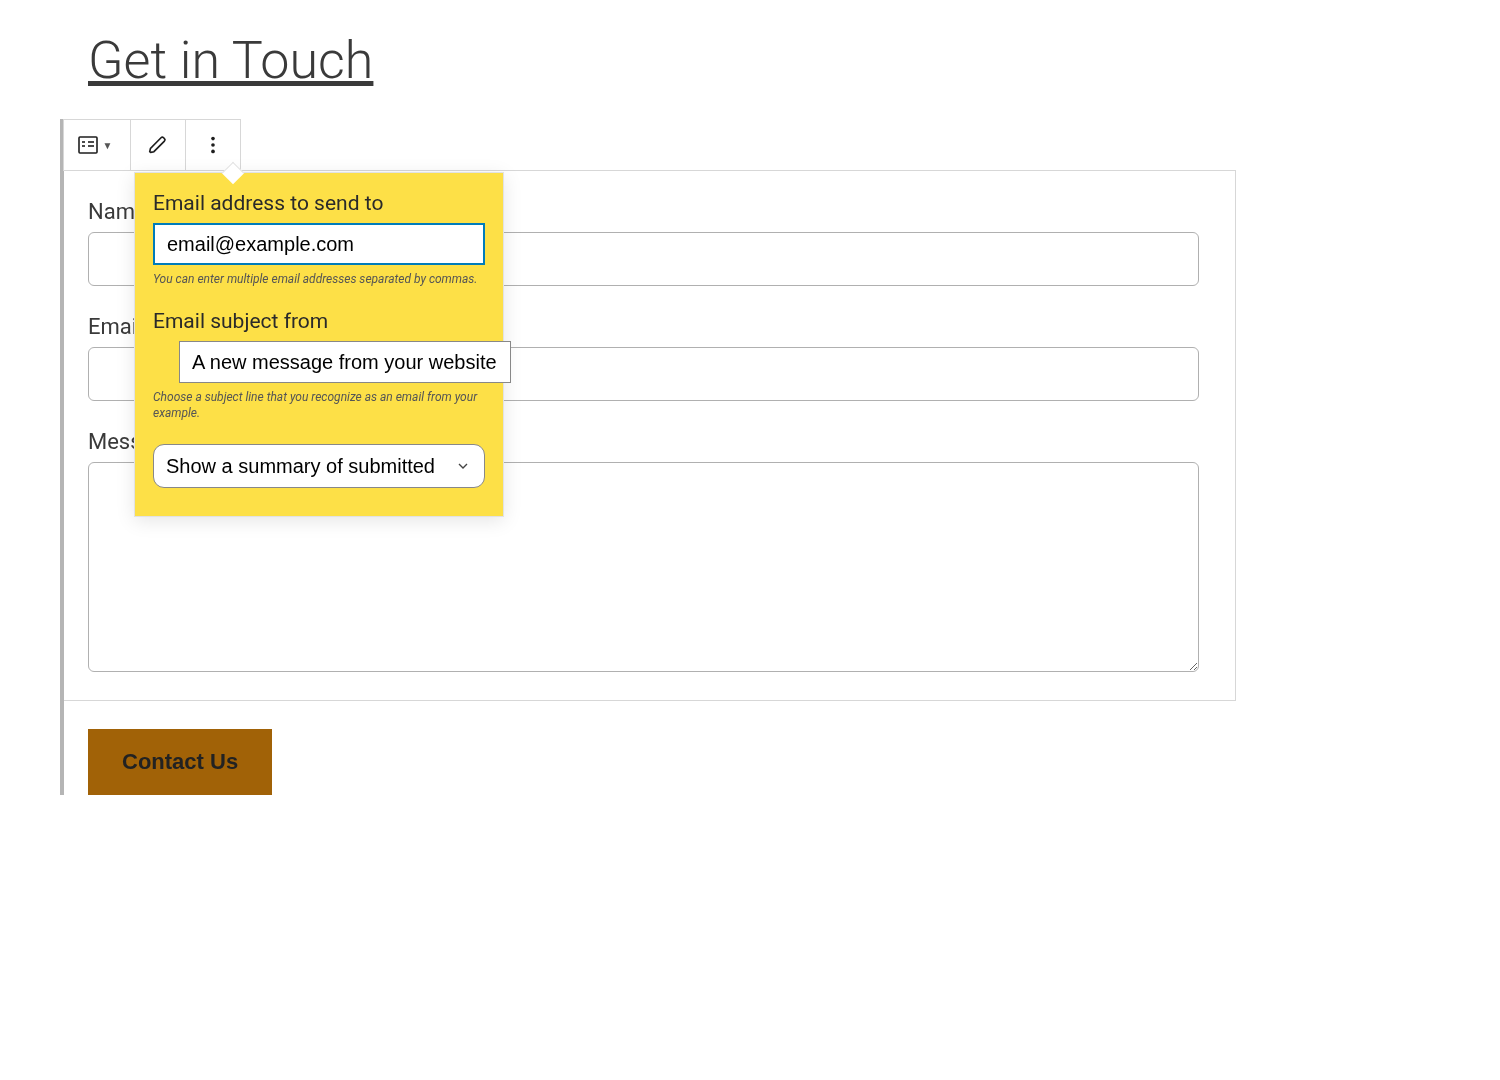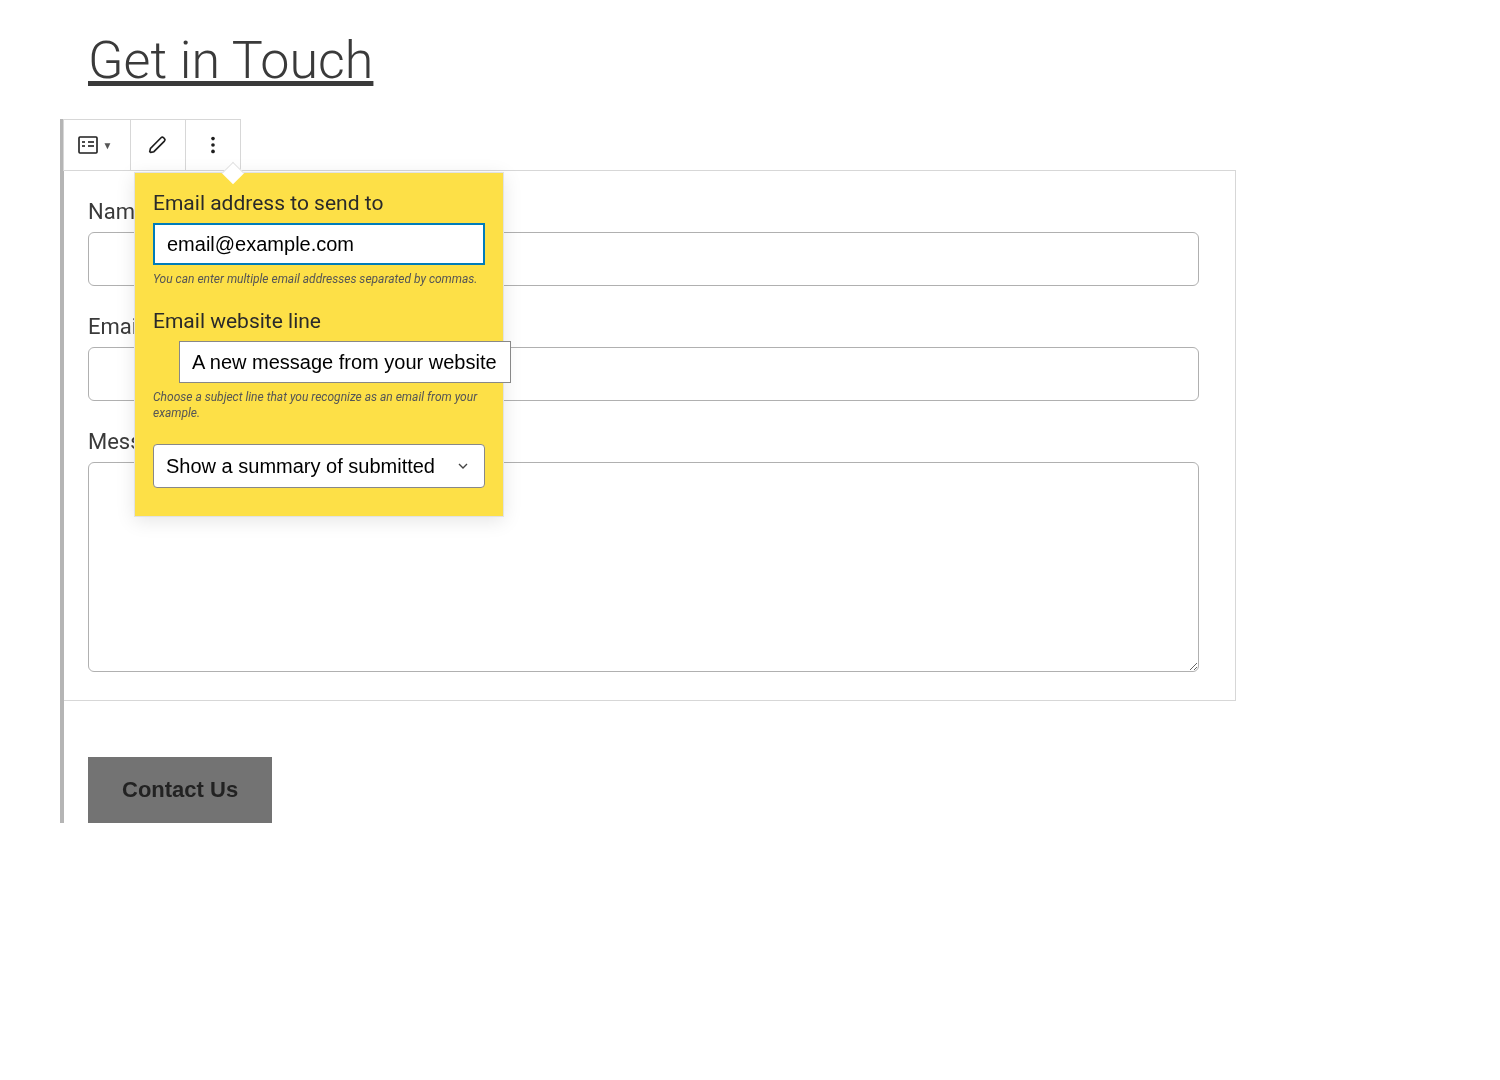--- a/index.html
+++ b/index.html
@@ -89,28 +89,28 @@
       width: 100%;
       height: 210px;
       border: 1px solid #b0b0b0;
       border-radius: 6px;
       font-size: 20px;
       padding: 12px 14px;
       resize: both;
       background: #fff;
     }
     .submit-btn {
-      background: #737373;
+      background: #a16207;
       border: none;
       padding: 20px 34px;
       font-size: 22px;
       font-weight: 700;
       color: #222;
       cursor: pointer;
-      margin-top: 56px;
+      margin-top: 28px;
       margin-left: 24px;
     }
     
     .popover {
       position: absolute;
       top: 1px;
       left: 70px;
       width: 370px;
       background: #fde047;
       border: 1px solid #e2e2e2;
@@ -158,21 +158,21 @@
       font-size: 12px;
       font-style: italic;
       color: #555;
       margin-top: 6px;
       line-height: 1.35;
     }
     .pop-select {
       width: 100%;
       height: 44px;
       border: 1px solid #888;
-      border-radius: 4px;
+      border-radius: 11px;
       font-size: 20px;
       padding: 0 36px 0 12px;
       background: #fff;
       appearance: none;
       position: relative;
     }
     .select-wrap {
       position: relative;
     }
     .select-caret {
@@ -250,21 +250,21 @@
     <div class="popover">
       <div class="popover-arrow"></div>
 
       <div class="pop-field">
         <label class="pop-label">Email address to send to</label>
         <input class="pop-input" value="email@example.com" style="">
         <p class="pop-help">You can enter multiple email addresses separated by commas.</p>
       </div>
 
       <div class="pop-field">
-        <label class="pop-label">Email website line</label>
+        <label class="pop-label">Email subject from</label>
         <input class="pop-input plain" value="A new message from your website" style="">
         <p class="pop-help">Choose a subject line that you recognize as an email from your example.</p>
       </div>
 
       <div class="pop-field">
         <div class="select-wrap">
           <select class="pop-select">
             <option>Show a summary of submitted</option>
           </select>
           <span class="select-caret">

